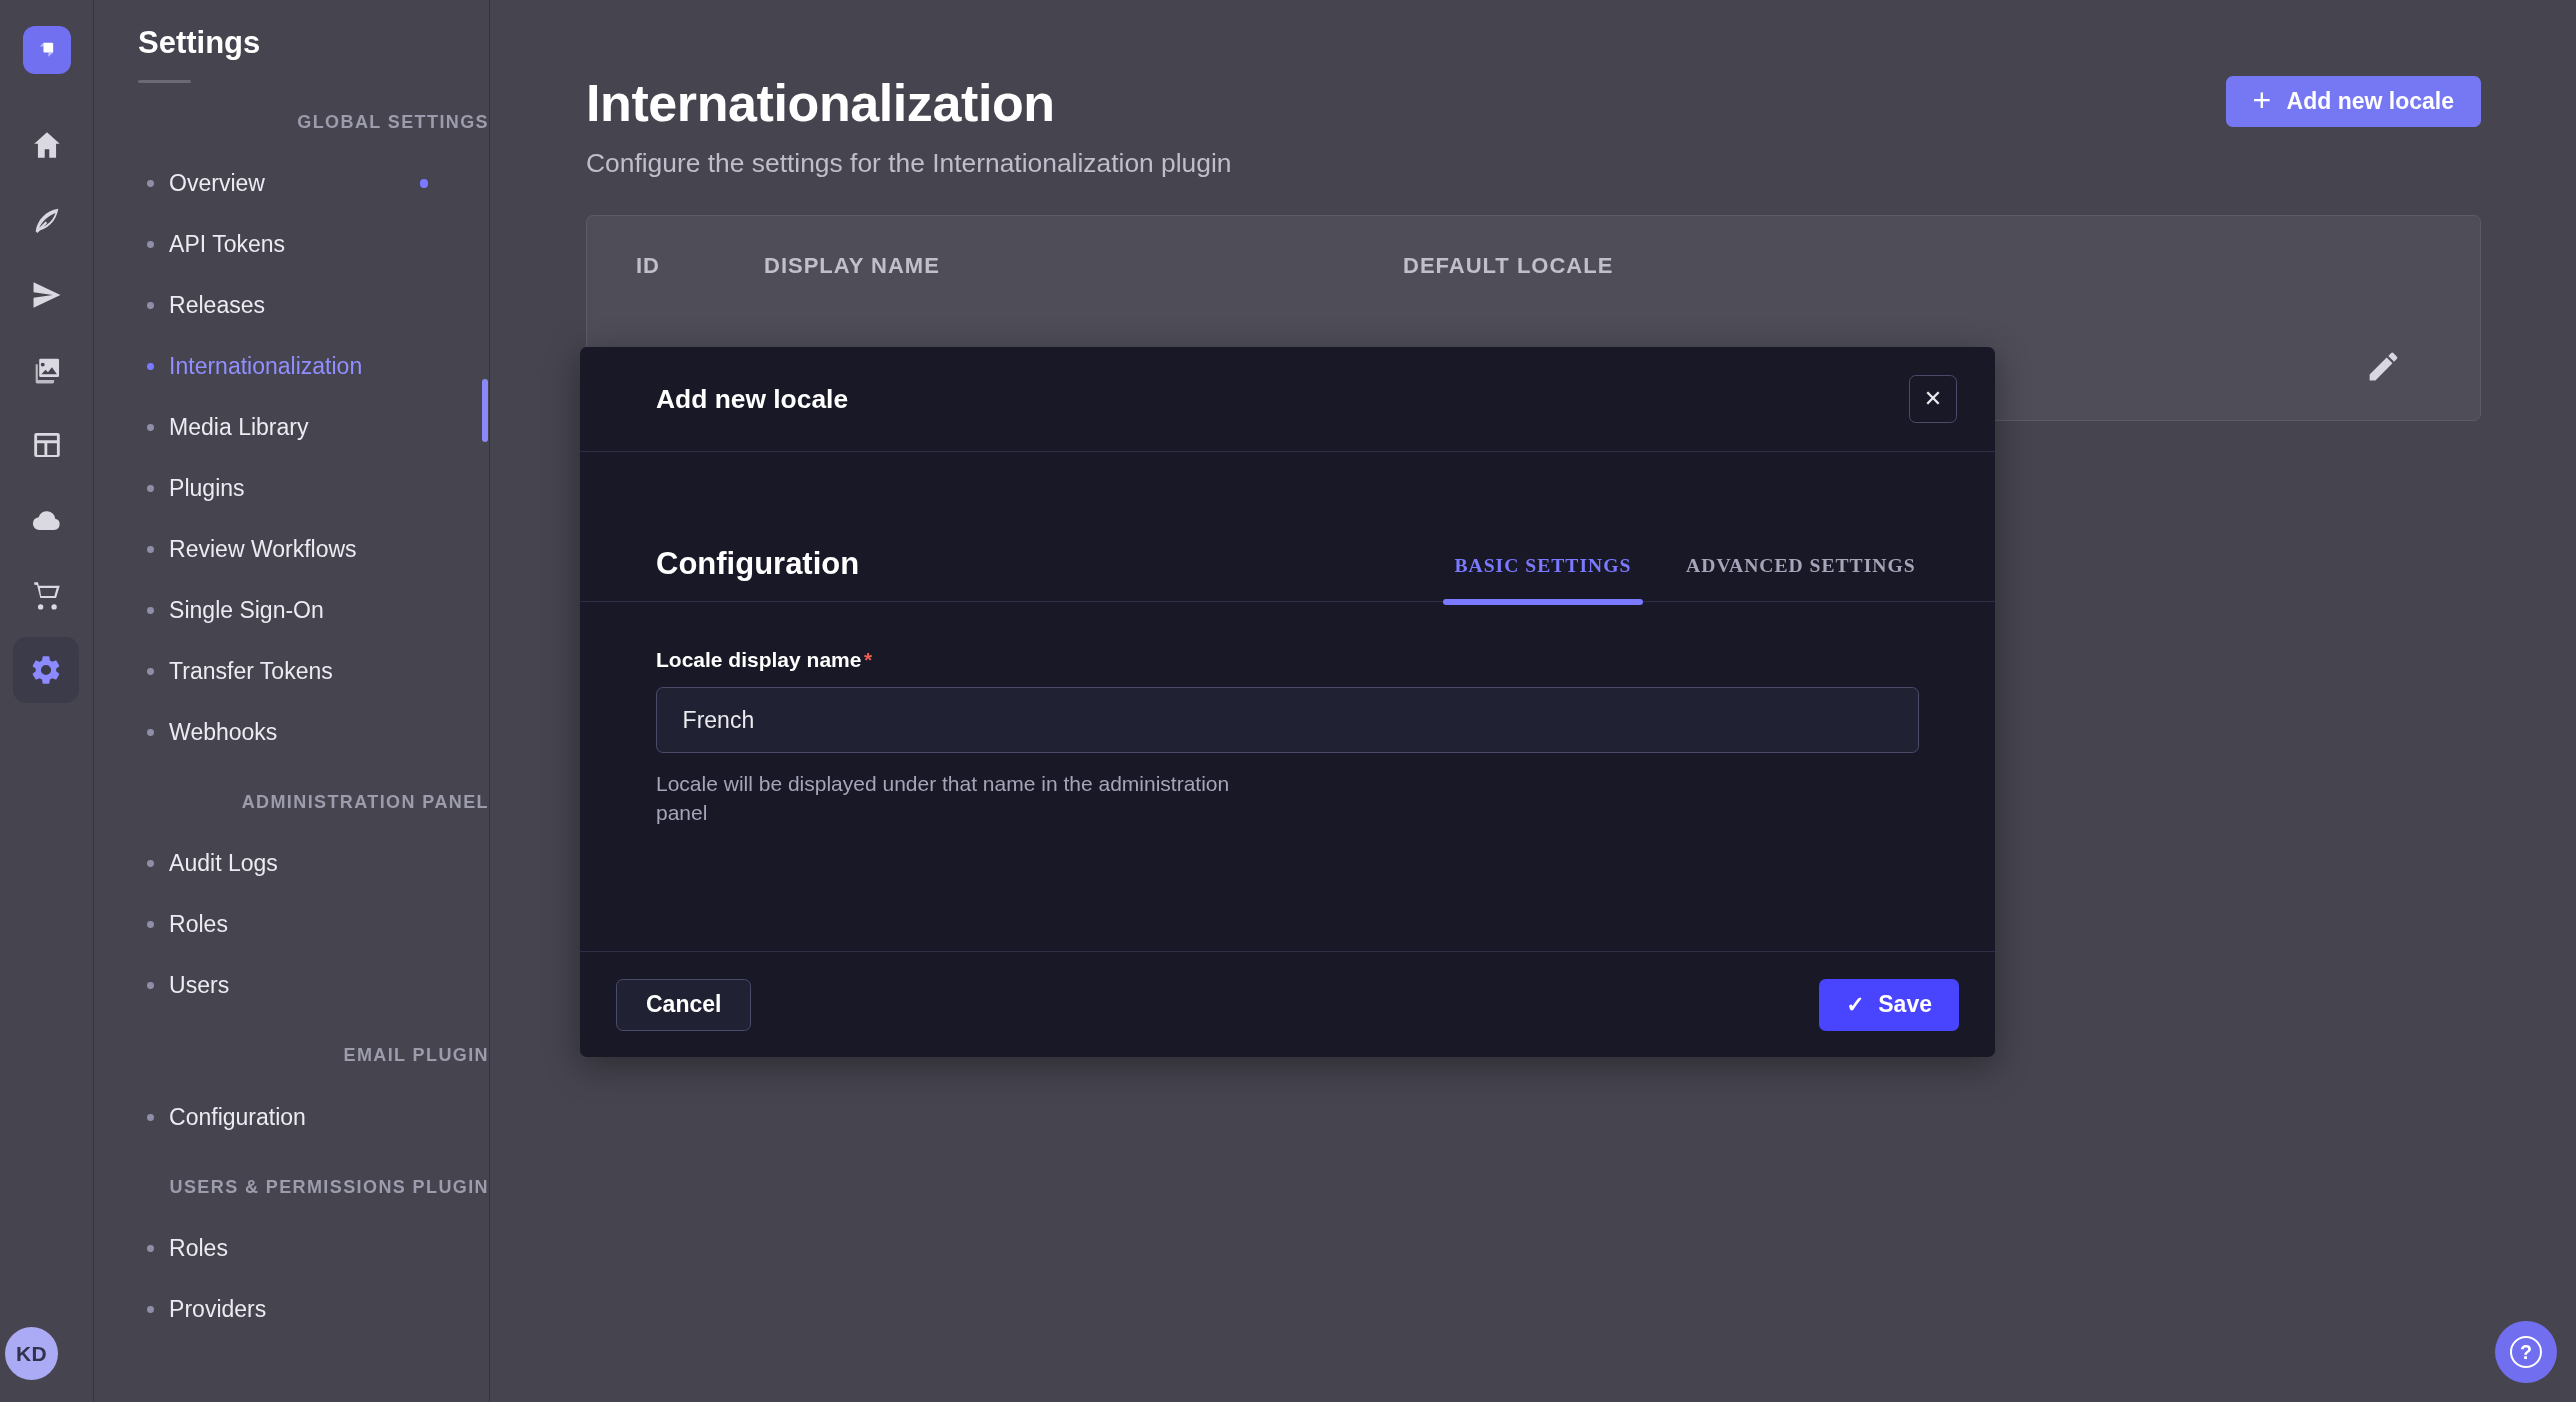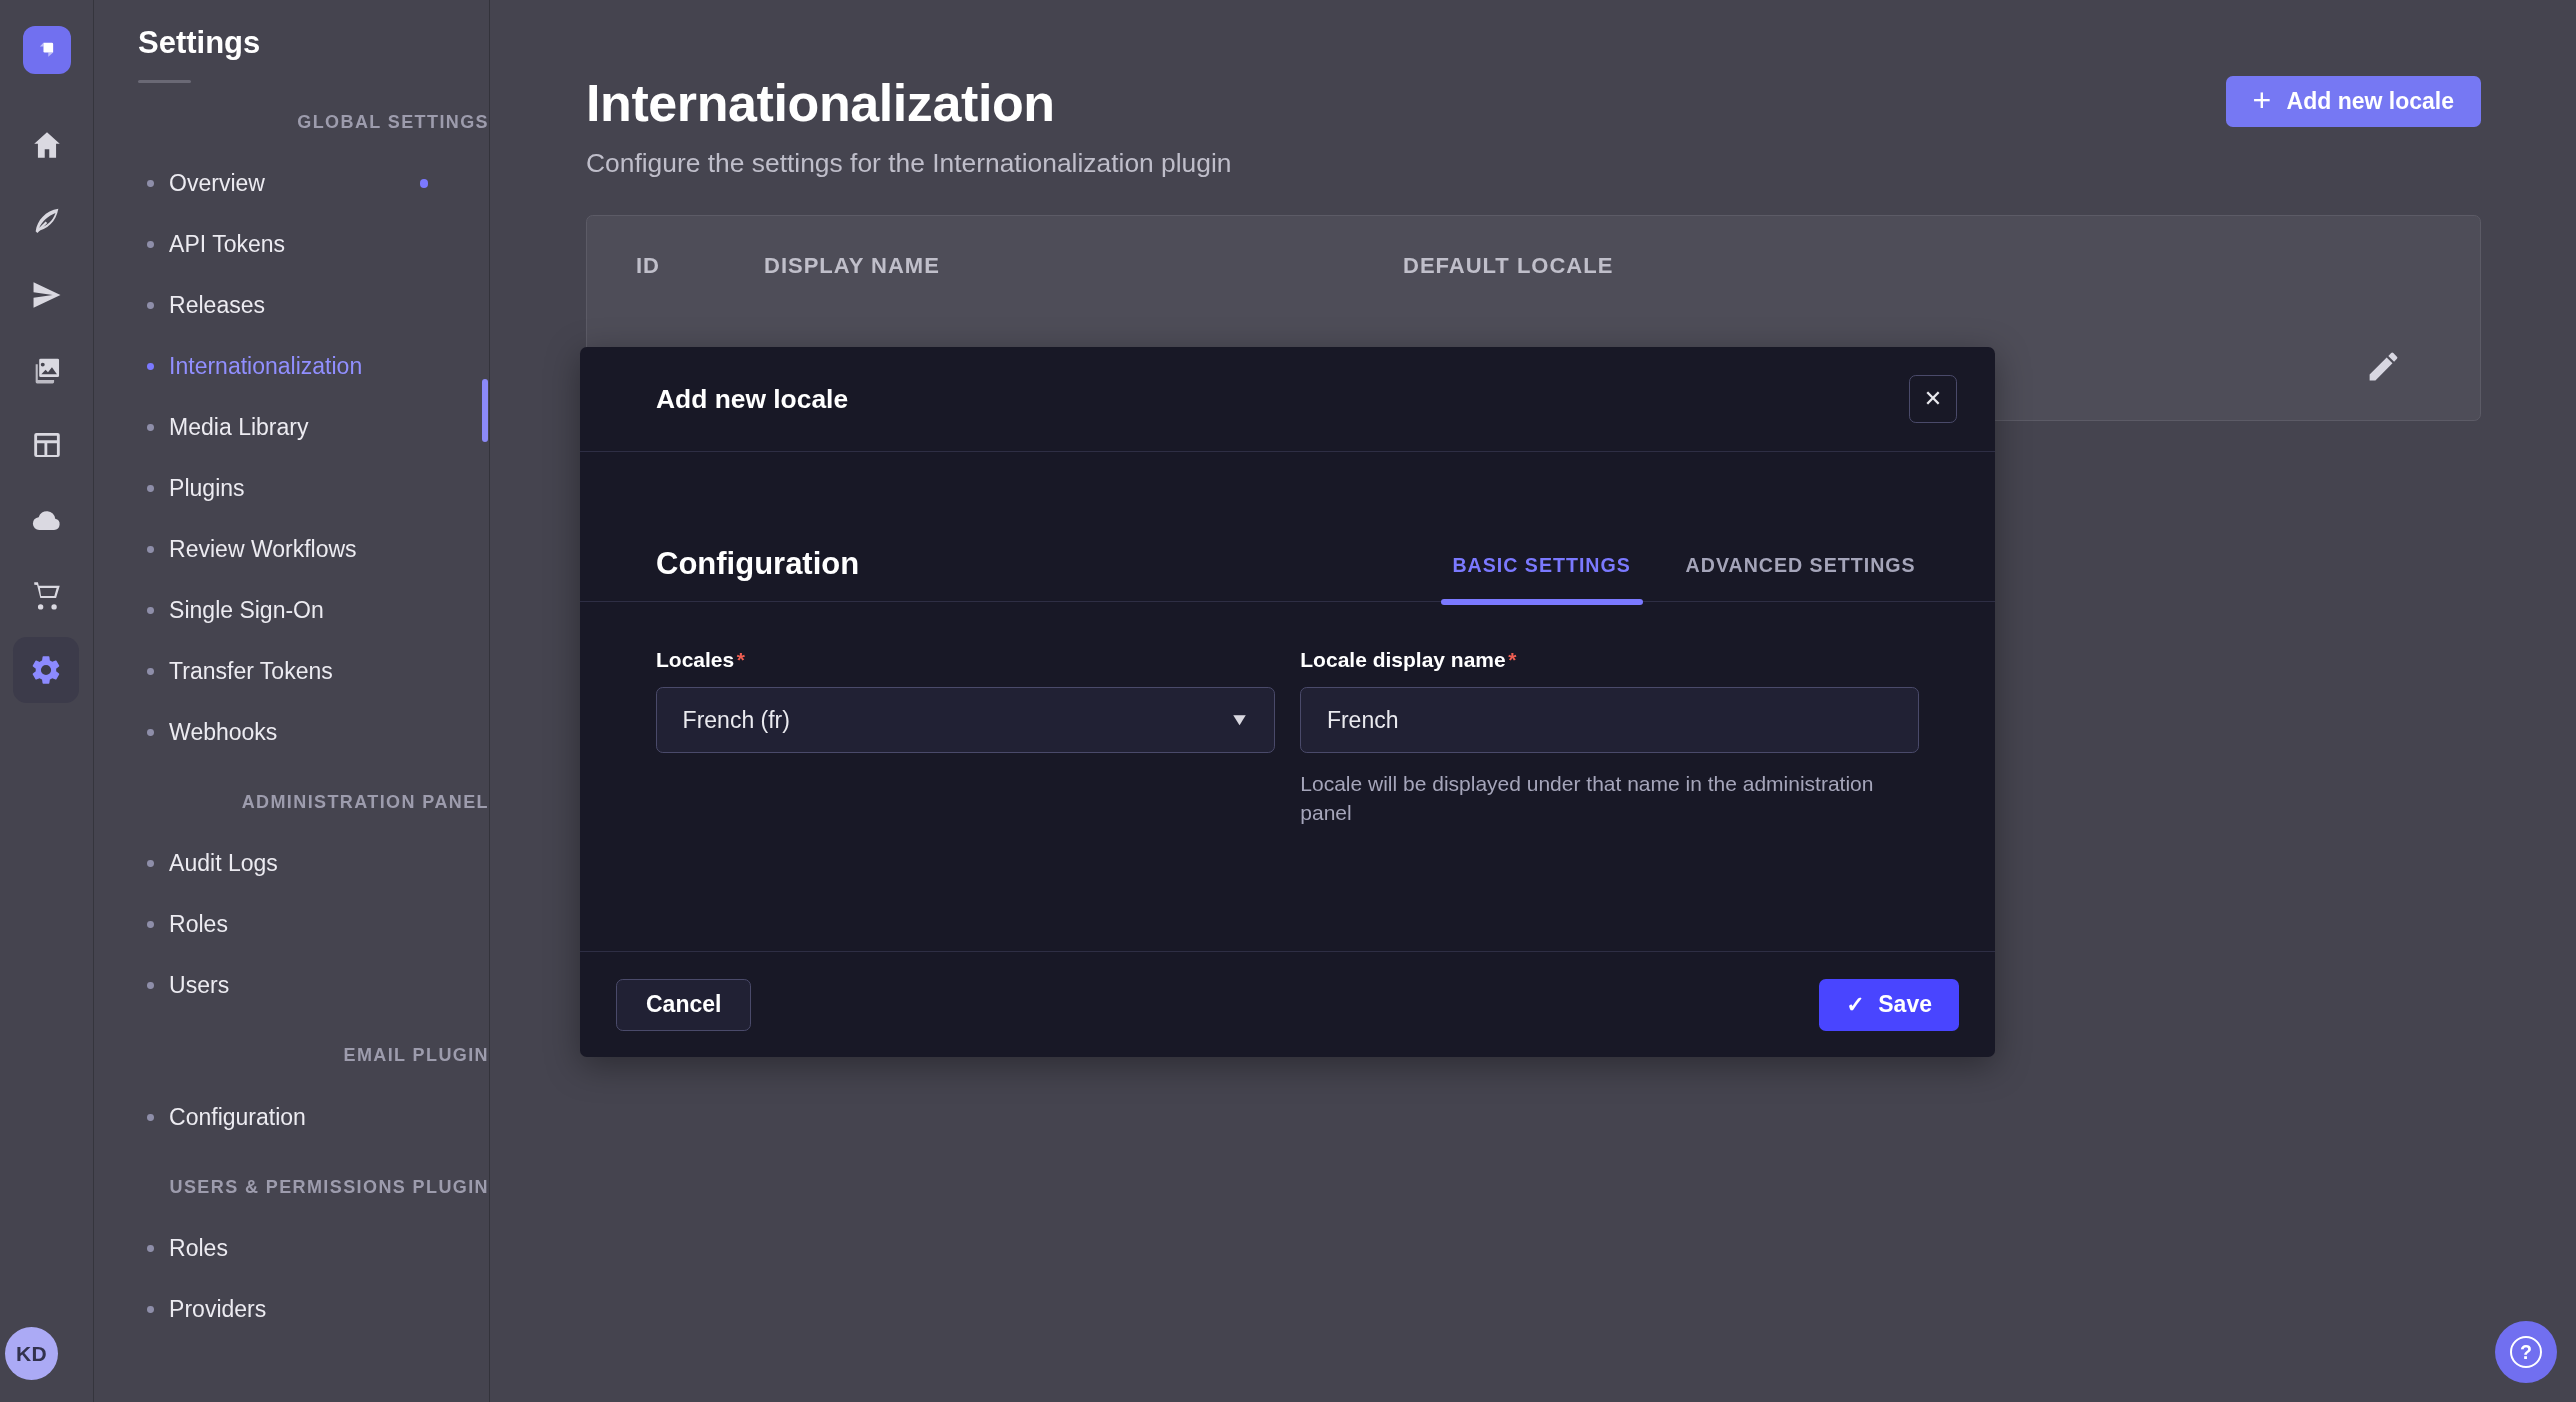--- a/index.html
+++ b/index.html
@@ -108,21 +108,21 @@
     display:flex; align-items:center; justify-content:center; font-family:inherit;
   }
   .modal-body { flex:1; }
   .modal-head-row {
     display:flex; justify-content:space-between; align-items:flex-end;
     padding:0 76px; height:150px; border-bottom:1.7px solid #2E2E44;
   }
   .config-title { font-size:31px; font-weight:700; color:#FFFFFF; padding-bottom:19px; }
   .tabs { display:flex; gap:48px; }
   .tab {
-    background:none; border:none; cursor:pointer; font-family:Liberation Sans, sans-serif;
+    background:none; border:none; cursor:pointer; font-family:Liberation Serif, serif;
     font-size:19.6px; font-weight:700; letter-spacing:1px;
     color:#A5A5BA; padding:0 3.4px 24px; position:relative;
   }
   .tab.active { color:#7B79FF; }
   .tab.active::after {
     content:""; position:absolute; left:-8.5px; right:-8.5px; bottom:-4.3px;
     height:6.8px; background:#7B79FF; border-radius:3.4px;
   }
   .fields { display:flex; gap:25.6px; padding:46px 76px 0; }
   .field { flex:1; min-width:0; }
@@ -342,29 +342,20 @@
   <div class="modal-body">
     <div class="modal-head-row">
       <span class="config-title">Configuration</span>
       <div class="tabs">
         <button class="tab active">BASIC SETTINGS</button>
         <button class="tab">ADVANCED SETTINGS</button>
       </div>
     </div>
 
     <div class="fields">
-      <div class="field">
-        <div class="field-label">
-          <span>Locales</span><span class="req">*</span>
-        </div>
-        <div class="select-box">
-          <span>French (fr)</span>
-          <span class="chevron">▼</span>
-        </div>
-      </div>
 
       <div class="field">
         <div class="field-label">
           <span>Locale display name</span><span class="req">*</span>
         </div>
         <input class="text-input" type="text" value="French" style="">
         <p class="hint">Locale will be displayed under that name in the administration panel</p>
       </div>
     </div>
   </div>

